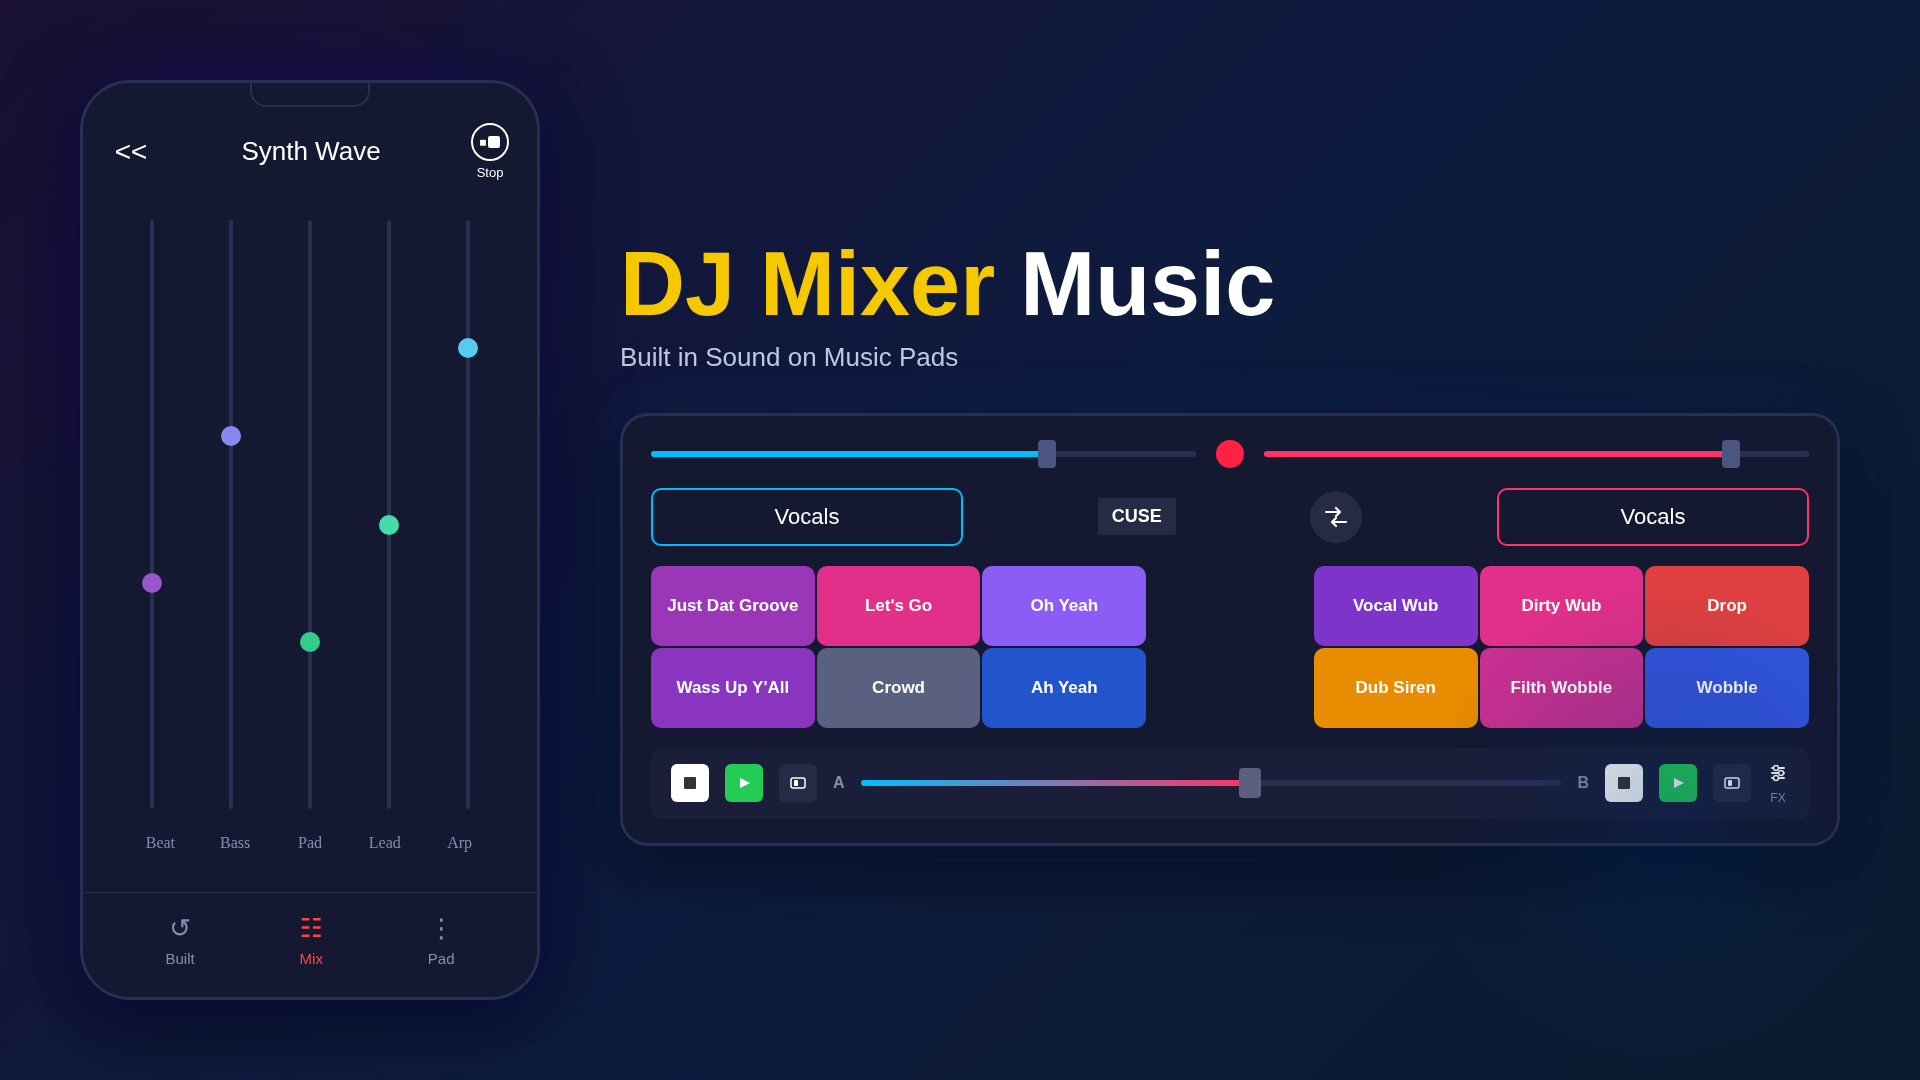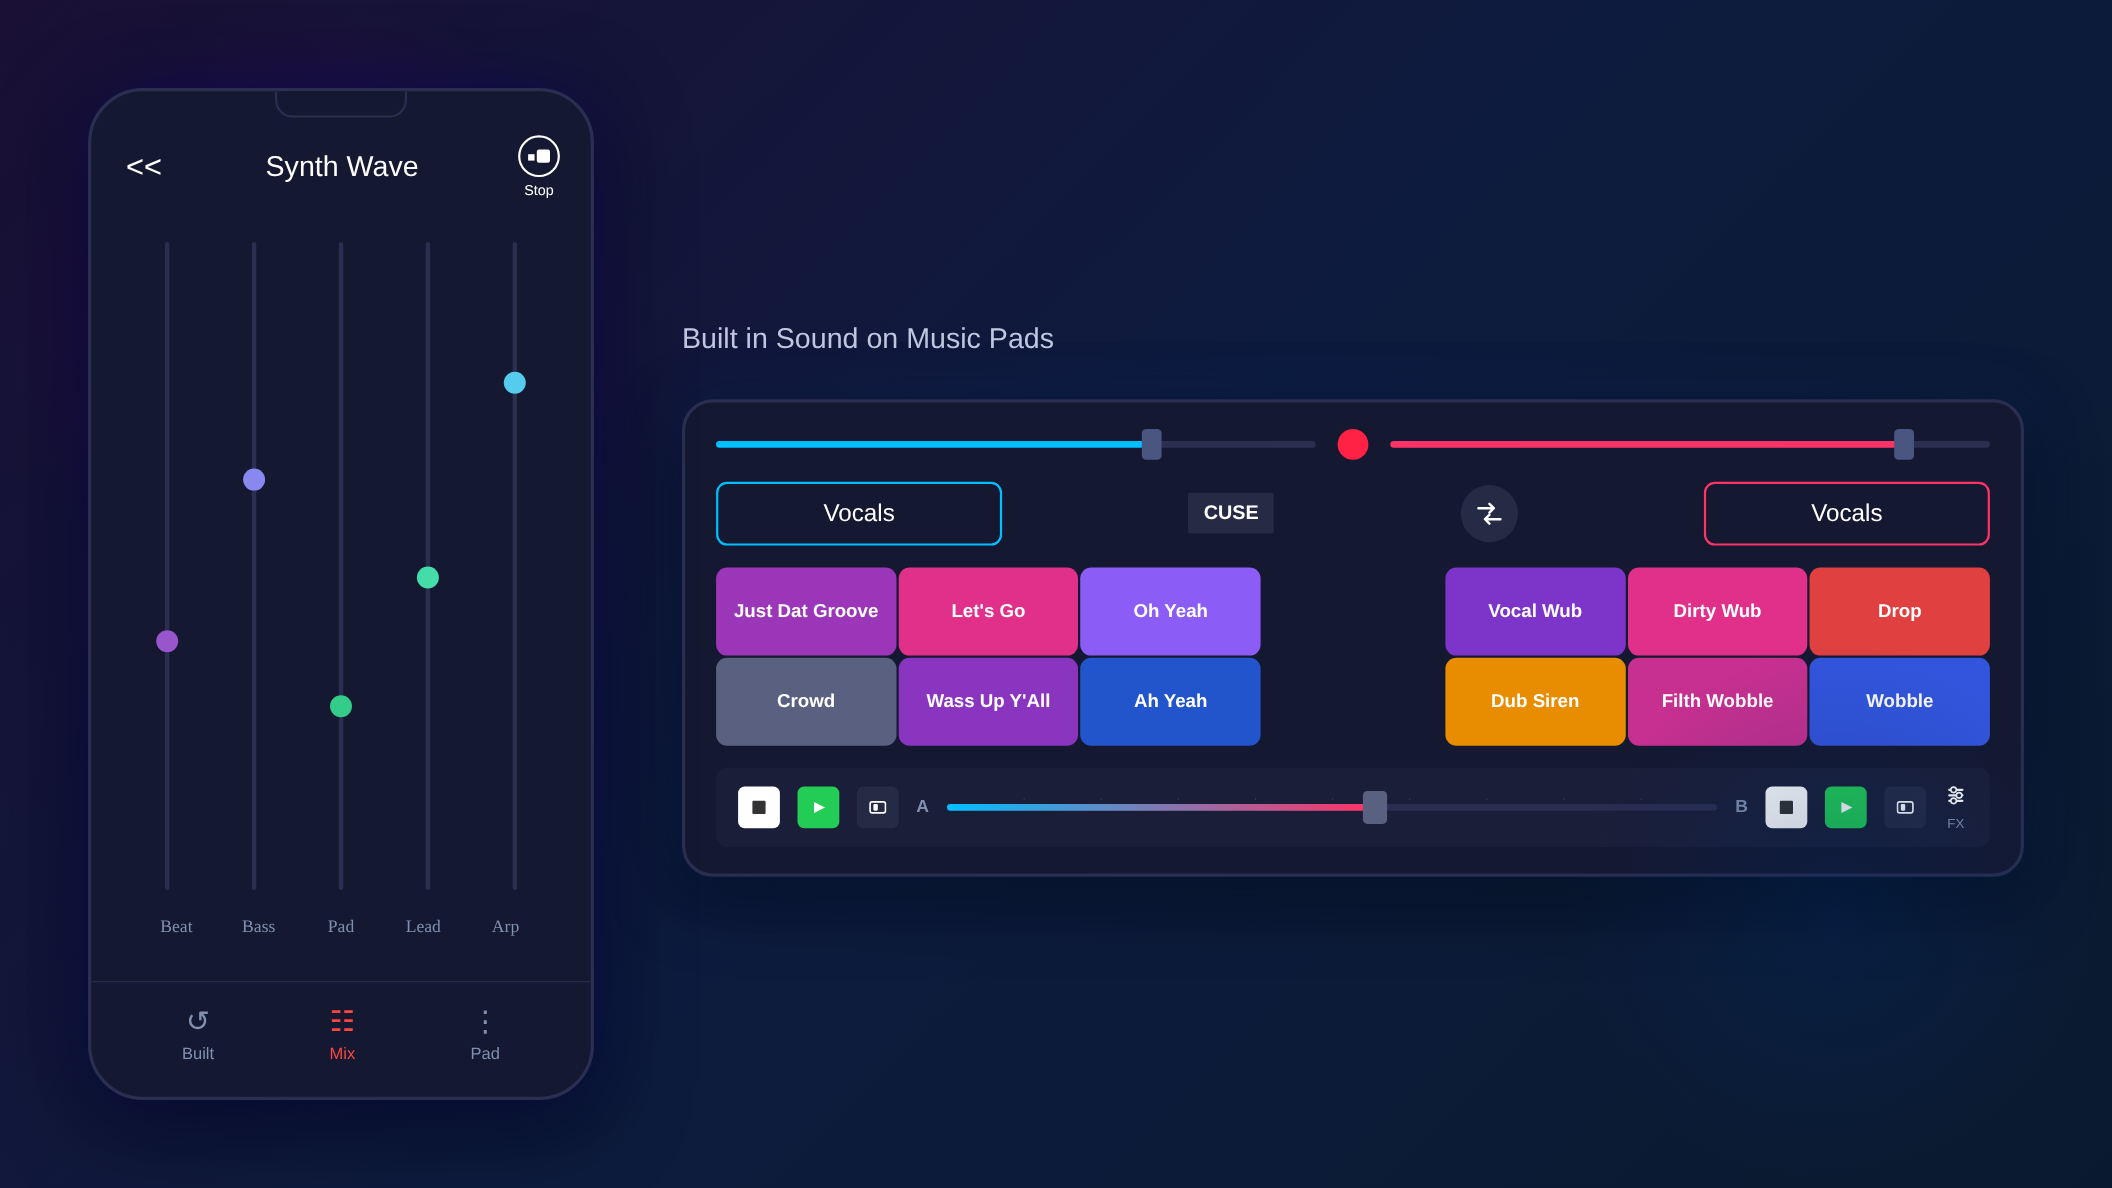--- a/index.html
+++ b/index.html
@@ -292,21 +292,21 @@
       margin-bottom: 20px;
     }
     .channel-btn {
       padding: 14px 0;
       border-radius: 10px;
       border: 2px solid #00bfff;
       background: transparent;
       color: white;
       font-size: 22px;
       cursor: pointer;
-      width: 260px;
+      width: 312px;
       text-align: center;
     }
     .channel-btn.right {
       border-color: #ff3366;
     }
     .cuse-label {
       color: white;
       font-size: 18px;
       font-weight: 600;
       background: #252a45;
@@ -506,20 +506,23 @@
       <div class="nav-item">
         <span class="nav-icon" style="color:#8090b0;">⋮</span>
         <span class="nav-label inactive">Pad</span>
       </div>
     </div>
   </div>
 
   <div class="right-section">
 
     <div class="app-title-area">
+      <div class="app-title">
+        <span class="app-title-dj">DJ Mixer </span><span class="app-title-music">Music</span>
+      </div>
       <div class="app-subtitle">Built in Sound on Music Pads</div>
     </div>
 
     <div class="tablet-mockup">
 
       <div class="mixer-top-controls">
 
         <div class="slider-control">
           <div class="range-track blue" style="position:relative; height:6px; flex:1; background: linear-gradient(to right, #00bfff 72%, #2a2e50 72%); border-radius:3px;">
             <div class="range-handle blue-handle" style="width:18px;height:28px;background:#4a5580;border-radius:4px;position:absolute;top:50%;left:71%;transform:translateY(-50%);cursor:pointer;"></div>
@@ -549,22 +552,22 @@
       <div class="pad-grid">
 
         <button class="pad-btn pad-purple">Just Dat Groove</button>
         <button class="pad-btn pad-pink">Let's Go</button>
         <button class="pad-btn pad-orange">Oh Yeah</button>
         <div class="pad-btn pad-empty"></div>
         <button class="pad-btn pad-purple2">Vocal Wub</button>
         <button class="pad-btn pad-pink2">Dirty Wub</button>
         <button class="pad-btn pad-coral">Drop</button>
 
+        <button class="pad-btn pad-purple3">Wass Up Y'All</button>
         <button class="pad-btn" style="background:#5a6080;">Crowd</button>
-        <button class="pad-btn pad-purple3">Wass Up Y'All</button>
         <button class="pad-btn pad-blue">Ah Yeah</button>
         <div class="pad-btn pad-empty"></div>
         <button class="pad-btn pad-yellow">Dub Siren</button>
         <button class="pad-btn pad-pink3">Filth Wobble</button>
         <button class="pad-btn pad-blue2">Wobble</button>
       </div>
 
       <div class="transport-bar">
 
         <button class="transport-btn white-bg">

